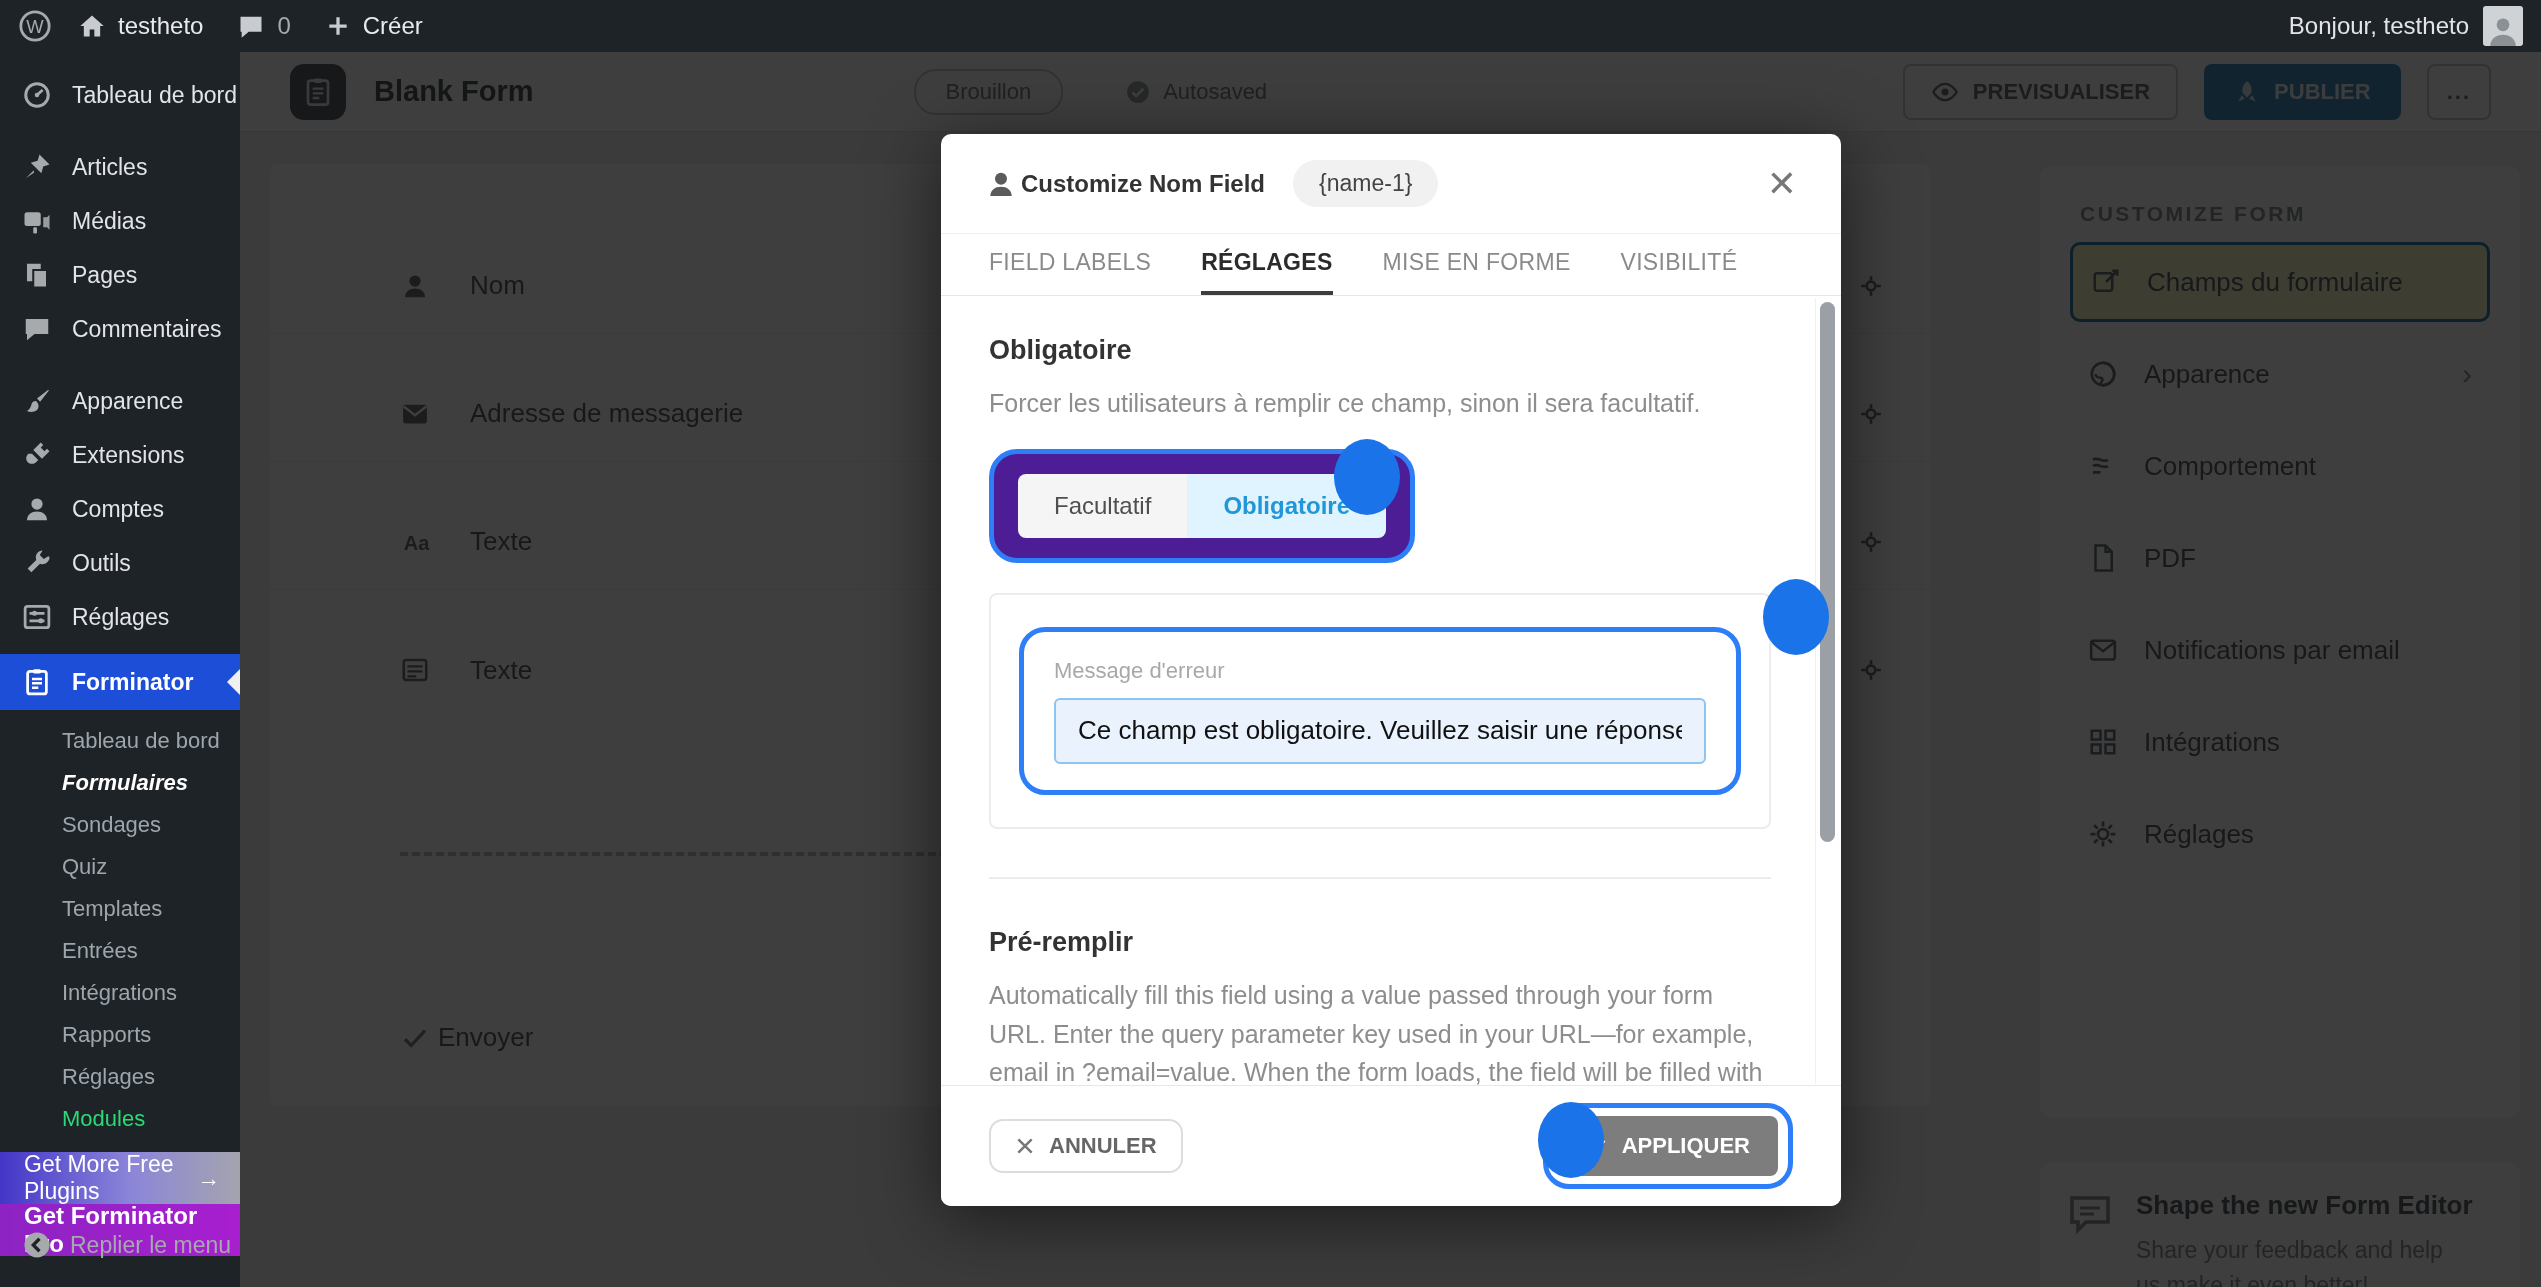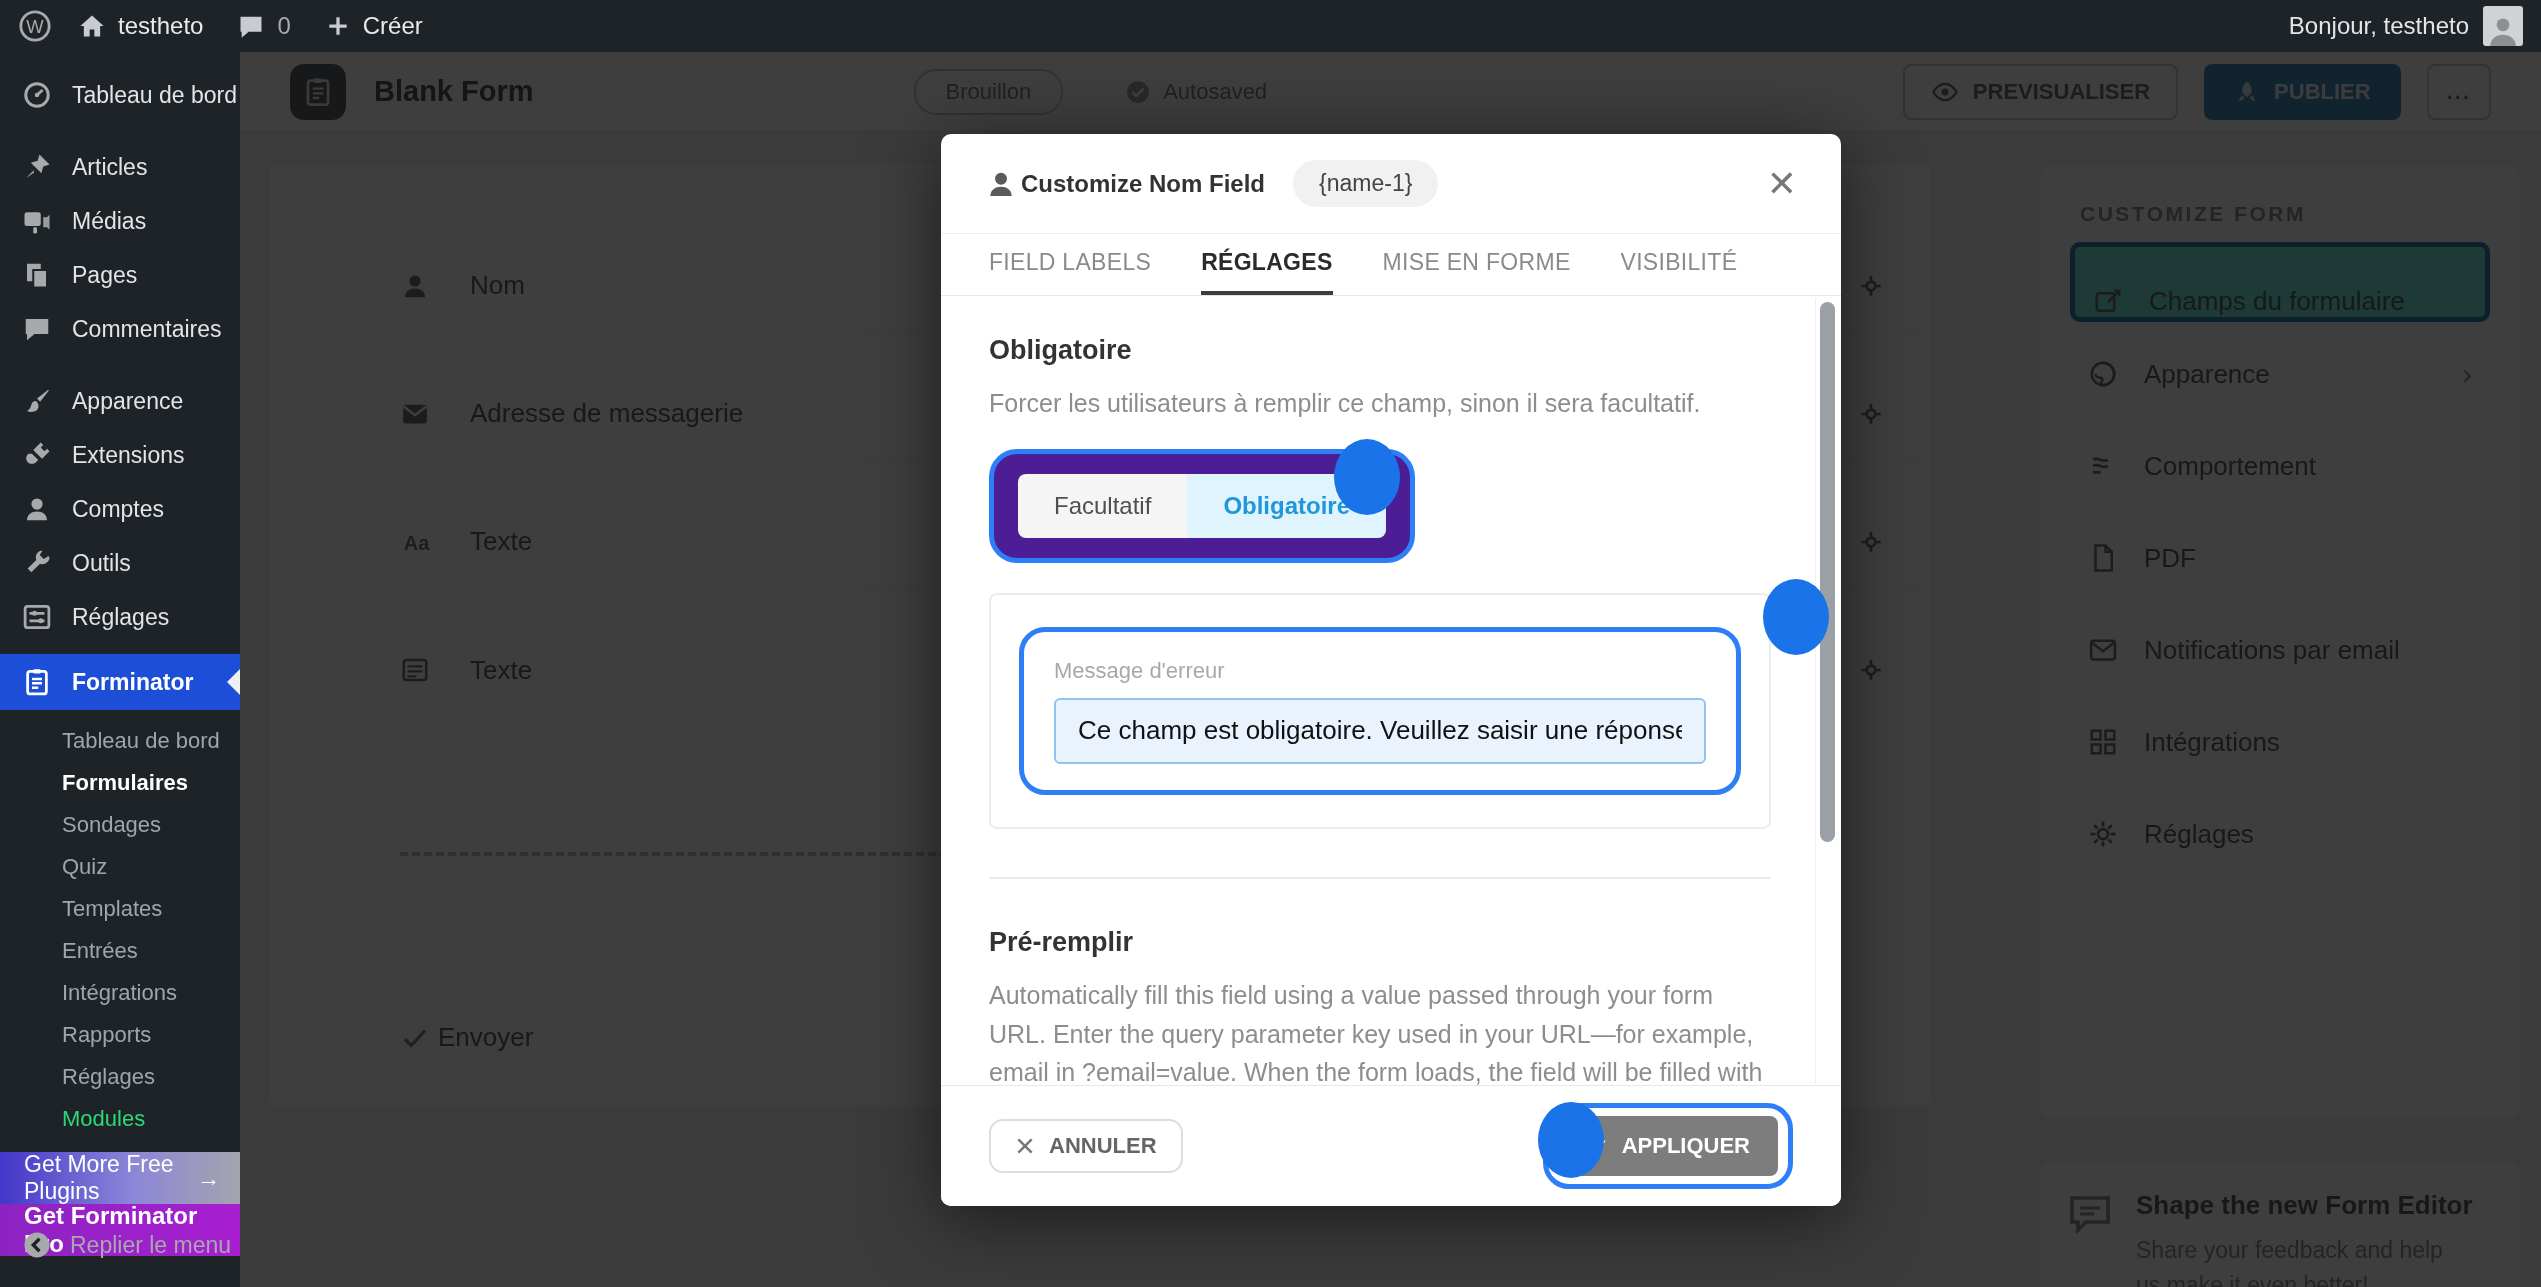--- a/index.html
+++ b/index.html
@@ -20,21 +20,21 @@
   .menu-item { height:54px; display:flex; align-items:center; gap:20px; padding-left:22px;
     color:#e2e4e7; font-size:23px; cursor:pointer; }
   .menu-item svg { flex:0 0 auto; color:#a7aaad; }
   .menu-gap { height:18px; }
   .menu-item.active { background:#1d4ed8; color:#fff; position:relative; height:56px; font-weight:600; }
   .menu-item.active svg { color:#fff; }
   .menu-item.active::after { content:""; position:absolute; right:0; top:50%; margin-top:-13px;
     border-top:13px solid transparent; border-bottom:13px solid transparent; border-right:13px solid #f0f0f1; }
   .submenu { padding:10px 0 12px; }
   .sub-item { height:42px; display:flex; align-items:center; padding-left:62px; color:#9ea6ad; font-size:22px; cursor:pointer; }
-  .sub-item.current { color:#ffffff; font-weight:700; }
+  .sub-item.current { color:#ffffff; font-weight:700;font-style:italic; }
   .sub-item.green { color:#2bd976; }
   .promo-free { height:52px; display:flex; align-items:center; justify-content:space-between; padding:0 20px 0 24px;
     background:linear-gradient(90deg,#4336c9 0%, #8c86d8 55%, #a4a4ae 100%); color:#fff; font-size:23px; cursor:pointer; }
   .promo-pro { height:52px; display:flex; align-items:center; padding-left:24px;
     background:linear-gradient(90deg,#8d23c2,#a81fd0); color:#fff; font-size:24px; font-weight:700; cursor:pointer; }
   .collapse { position:absolute; left:0; right:0; bottom:18px; height:48px; display:flex; align-items:center;
     gap:18px; padding-left:22px; color:#a7aaad; font-size:23px; cursor:pointer; }
 
   
   .content { position:absolute; left:240px; top:52px; right:0; bottom:0; background:#f0f0f1; overflow:hidden; }
@@ -55,21 +55,21 @@
   .frow .flabel { margin-left:40px; font-size:26px; color:#3c434a; }
   .frow svg { color:#50575e; }
   .frow-gear { position:absolute; right:46px; color:#787c82; }
   .dash-line { position:absolute; left:130px; right:130px; top:688px; border-top:4px dashed #b5b5b5; }
   .submit-row { position:absolute; left:130px; top:858px; display:flex; align-items:center; gap:8px; font-size:26px; color:#3c434a; }
 
   .rpanel { position:absolute; left:1800px; top:114px; width:480px; height:952px; background:#fff; border-radius:12px; padding:36px 30px; }
   .rp-head { font-size:21px; letter-spacing:2.5px; color:#787c82; font-weight:700; padding-left:10px; }
   .rp-item { height:92px; display:flex; align-items:center; gap:26px; padding:0 18px; font-size:26px; color:#3c434a; cursor:pointer; }
   .rp-item svg { color:#50575e; flex:0 0 auto; }
-  .rp-item.active { background:#5eead4; border:5px solid #0369a1; border-radius:10px; height:80px; margin:16px 0 6px;align-items:flex-end; }
+  .rp-item.active { background:#fef9c3; border:3px solid #0369a1; border-radius:10px; height:80px; margin:16px 0 6px; }
   .rp-chev { margin-left:auto; font-size:30px; color:#787c82; }
   .feedback { position:absolute; left:1800px; top:1110px; width:480px; height:170px; background:#fff; border-radius:12px;
     padding:28px 26px; display:flex; gap:22px; }
   .fb-title { font-size:26px; font-weight:700; color:#3c434a; }
   .fb-body { margin-top:12px; font-size:23px; color:#787c82; line-height:1.5; width:330px; }
 
   .overlay { position:absolute; left:240px; top:52px; right:0; bottom:0; background:rgba(14,14,14,0.80); z-index:50; }
 
   
   .modal { position:absolute; left:941px; top:134px; width:900px; height:1072px; background:#fff; border-radius:10px;

